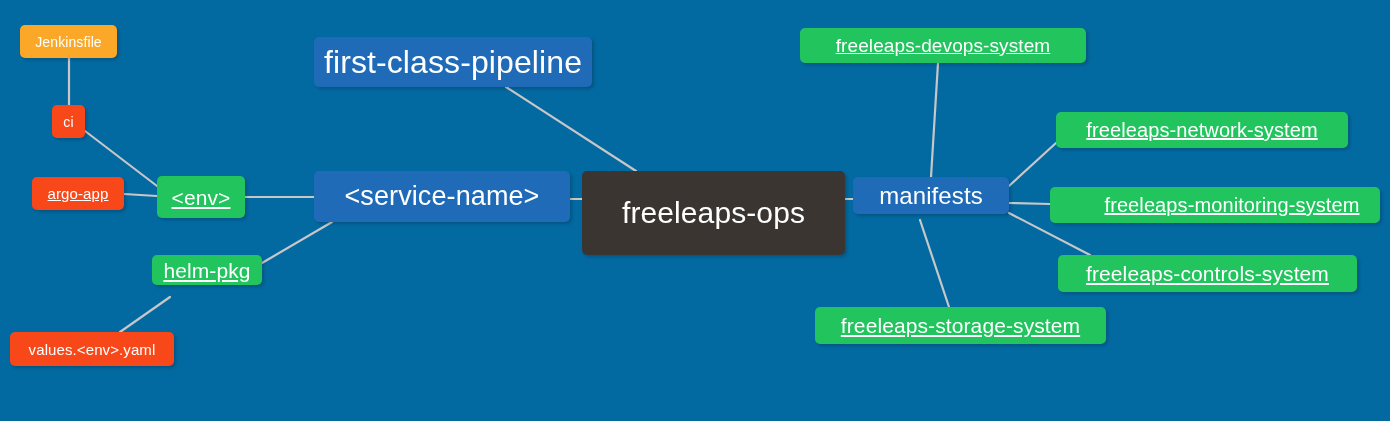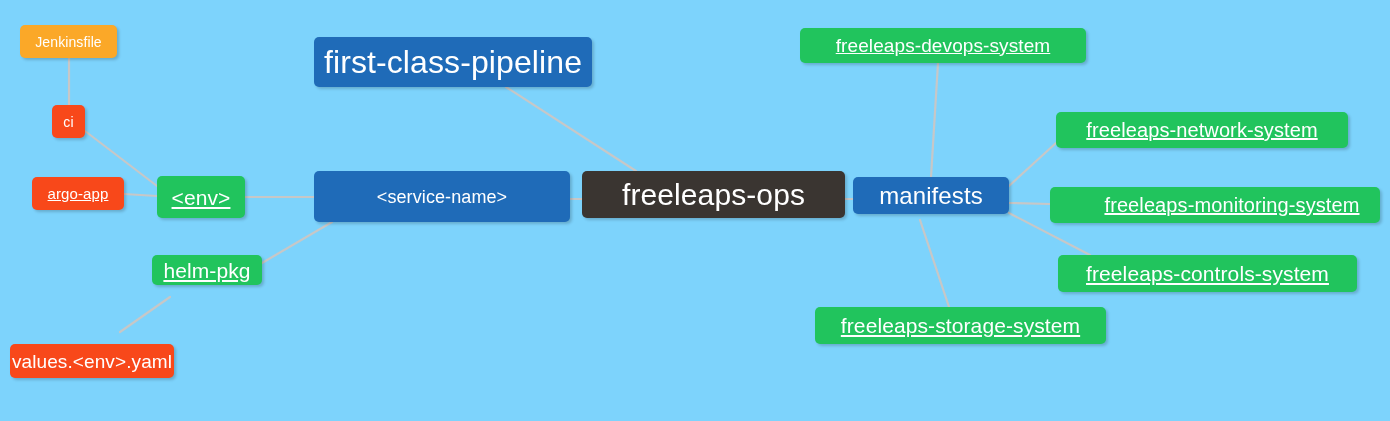--- a/index.html
+++ b/index.html
@@ -9,21 +9,21 @@
     background: #ffffff;
   }
   body {
     font-family: "Liberation Sans", sans-serif;
     -webkit-font-smoothing: antialiased;
   }
   #canvas {
     position: relative;
     width: 1390px;
     height: 421px;
-    background: #7dd3fc;
+    background: #0369a1;
     overflow: hidden;
   }
   #edge-layer {
     position: absolute;
     left: 0;
     top: 0;
     width: 1390px;
     height: 421px;
     pointer-events: none;
   }
@@ -72,24 +72,24 @@
       <path d="M1009 203 L1050 204" class="edge" stroke="#c7c7c7"></path>
       <path d="M1009 213 L1090 255" class="edge" stroke="#c7c7c7"></path>
       <path d="M920 220 L949 307" class="edge" stroke="#c7c7c7"></path>
     </svg>
   <div id="node-layer">
       <div class="node orange" style="left: 20px; top: 25px; width: 97px; height: 33px; font-size: 14px;">Jenkinsfile</div>
       <div class="node red" style="left: 52px; top: 105px; width: 33px; height: 33px; font-size: 14px;">ci</div>
       <div class="node red" style="left: 32px; top: 177px; width: 92px; height: 33px; font-size: 15px; text-decoration: underline;">argo-app</div>
       <div class="node green" style="left: 157px; top: 176px; width: 88px; height: 42px; font-size: 21px;">&lt;env&gt;</div>
       <div class="node green" style="left: 152px; top: 255px; width: 110px; height: 30px; font-size: 21px;">helm-pkg</div>
-      <div class="node red" style="left: 10px; top: 332px; width: 164px; height: 34px; font-size: 19px; margin-top: 12px;">values.&lt;env&gt;.yaml</div>
+      <div class="node red" style="left: 10px; top: 332px; width: 164px; height: 34px; font-size: 15px;">values.&lt;env&gt;.yaml</div>
       <div class="node blue" style="left: 314px; top: 37px; width: 278px; height: 50px; font-size: 32px;">first-class-pipeline</div>
-      <div class="node blue" style="left: 314px; top: 171px; width: 256px; height: 51px; font-size: 18px;">&lt;service-name&gt;</div>
-      <div class="node dark" style="left: 582px; top: 171px; width: 263px; height: 47px; font-size: 30px;">freeleaps-ops</div>
+      <div class="node blue" style="left: 314px; top: 171px; width: 256px; height: 51px; font-size: 27px;">&lt;service-name&gt;</div>
+      <div class="node dark" style="left: 582px; top: 171px; width: 263px; height: 84px; font-size: 30px;">freeleaps-ops</div>
       <div class="node blue" style="left: 853px; top: 177px; width: 156px; height: 37px; font-size: 24px;">manifests</div>
       <div class="node green" style="left: 800px; top: 28px; width: 286px; height: 35px; font-size: 19px;">freeleaps-devops-system</div>
       <div class="node green" style="left: 1056px; top: 112px; width: 292px; height: 36px; font-size: 20px;">freeleaps-network-system</div>
       <div class="node green" style="left: 1050px; top: 187px; width: 330px; height: 36px; font-size: 20px; padding-left: 44px;">freeleaps-monitoring-system</div>
       <div class="node green" style="left: 1058px; top: 255px; width: 299px; height: 37px; font-size: 21px;">freeleaps-controls-system</div>
       <div class="node green" style="left: 815px; top: 307px; width: 291px; height: 37px; font-size: 21px;">freeleaps-storage-system</div>
     </div>
 </div>
 
 </body></html>

